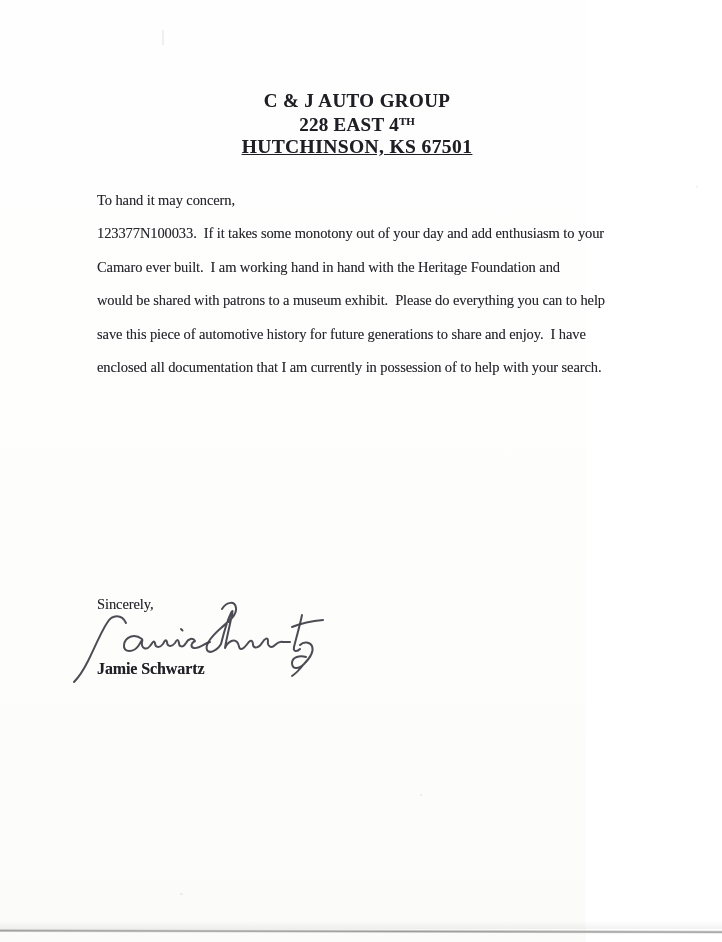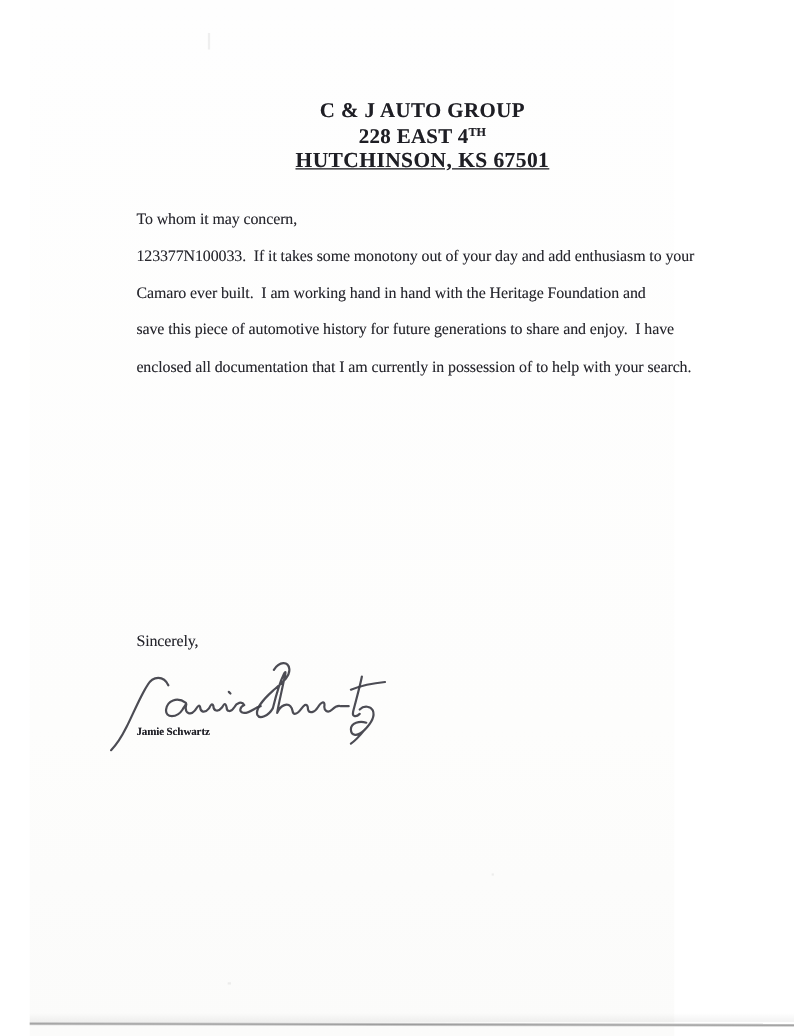--- a/index.html
+++ b/index.html
@@ -7,21 +7,20 @@
     width: 722px; height: 942px;
     background: #ffffff;
     font-family: "Liberation Serif", "DejaVu Serif", serif;
     overflow: hidden;
   }
   .paper {
     position: relative;
     width: 586px; height: 942px;
     background: linear-gradient(180deg, #fefefe 0%, #fdfdfc 70%, #fbfbfa 100%);
     color: #26262c;
-    margin-left: 27px;
   }
   
   .letterhead {
     position: absolute; top: 90px; left: 0; width: 714px;
     text-align: center;
     font-weight: bold;
     color: #1e1e24;
     text-shadow: 0 0 0.6px rgba(30,30,40,0.45);
   }
   .lh1 { font-size: 19px; line-height: 21px; letter-spacing: 0.4px; }
@@ -40,28 +39,28 @@
     height: 33.4px;
     white-space: pre;   
   }
   .url {
     color: #3f74bf;
     text-decoration: underline;
     text-shadow: 0 0 0.5px rgba(63,116,191,0.45);
     cursor: pointer;
   }
   .closing {
-    position: absolute; left: 97px; top: 575px;
+    position: absolute; left: 97px; top: 596px;
     font-size: 14.5px; letter-spacing: -0.1px;
     text-shadow: 0 0 0.5px rgba(40,40,55,0.4);
     font-family: Liberation Serif, serif;
   }
   .typed-name {
     position: absolute; left: 97px; top: 660px;
-    font-size: 10px; font-weight: 600; letter-spacing: -0.1px;
+    font-size: 16px; font-weight: 600; letter-spacing: -0.1px;
     color: #202026;
     text-shadow: 0 0 0.5px rgba(30,30,45,0.5);
   }
   .signature-svg {
     position: absolute; left: 64px; top: 599px;
     width: 280px; height: 88px;
   }
   .signature-svg path {
     fill: none;
     stroke: #3d3d45;
@@ -92,23 +91,24 @@
 
 <div class="paper">
 
   <div class="letterhead">
     <div class="lh1">C &amp; J AUTO GROUP</div>
     <div class="lh2"><span>228 EAST 4</span><sup>TH</sup></div>
     <div class="lh3">HUTCHINSON, KS  67501</div>
   </div>
 
   <div class="content">
-    <div class="bline">To whom it may concern,</div>
+    <div class="bline">To hand it may concern,</div>
     <div class="bline">123377N100033.  If it takes some monotony out of your day and add enthusiasm to your</div>
     <div class="bline">Camaro ever built.  I am working hand in hand with the Heritage Foundation and</div>
+    <div class="bline">would be shared with patrons to a museum exhibit.  Please do everything you can to help</div>
     <div class="bline">save this piece of automotive history for future generations to share and enjoy.  I have</div>
     <div class="bline">enclosed all documentation that I am currently in possession of to help with your search.</div>
   </div>
 
   <div class="closing">Sincerely,</div>
 
   <svg class="signature-svg" viewBox="0 0 280 88" aria-label="Jamie Schwartz signature">
 
     <path d="M 62,24 C 58,15 48,15 43,24 C 37,33 30,50 24,62 C 20,70 14,79 10,83
              M 78,40 C 70,34 61,38 60,46 C 59,54 70,54 75,46 C 78,41 79,39 78,43 C 77,49 82,52 86,47 C 89,43 90,41 91,44

